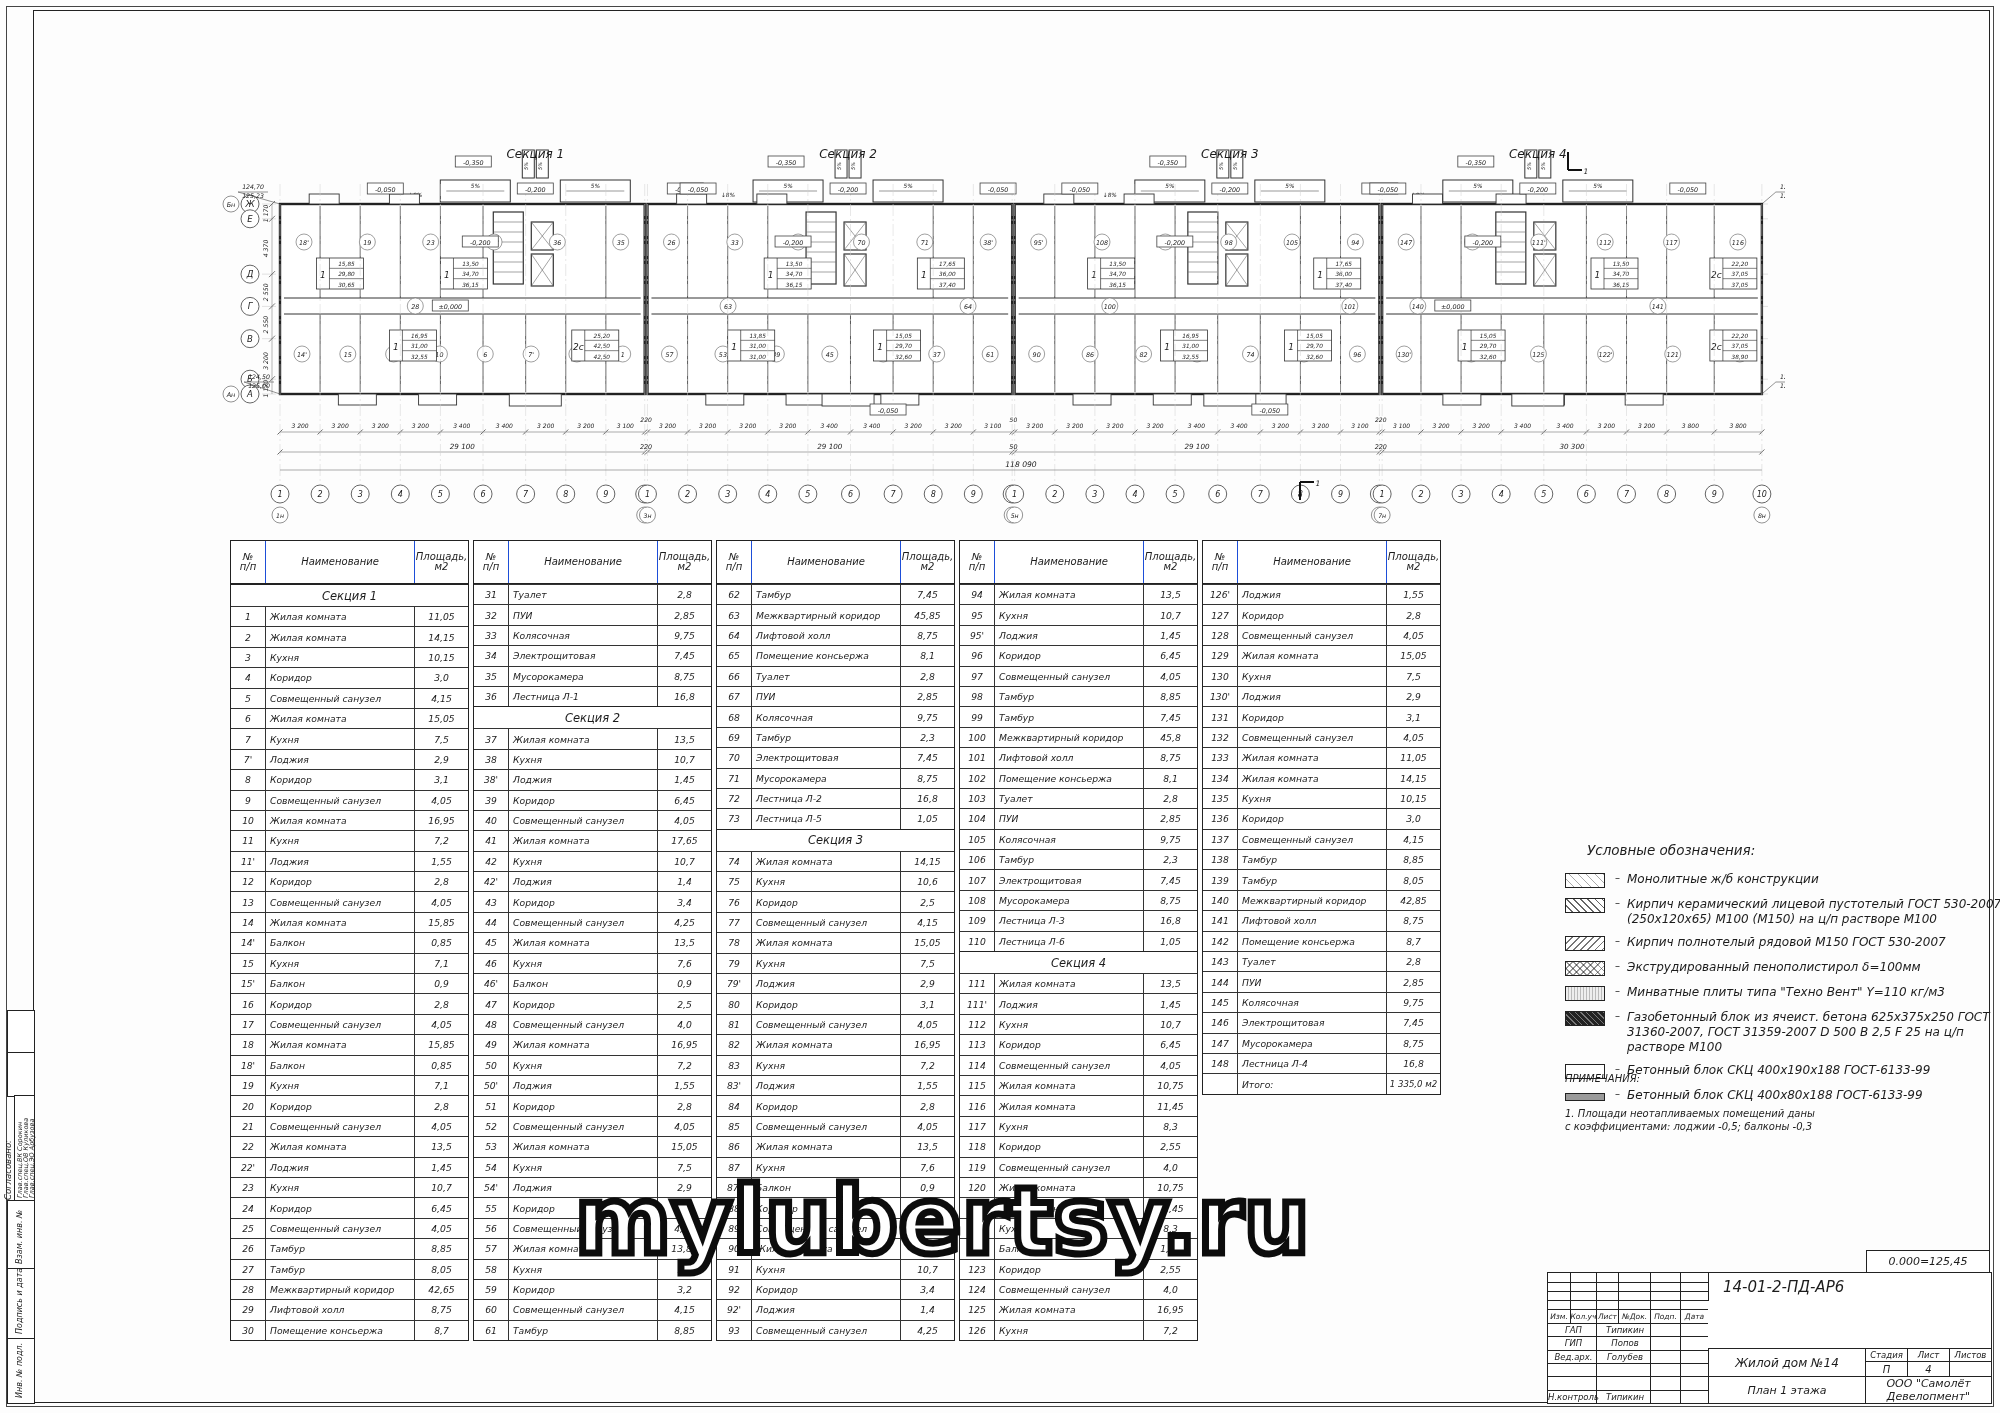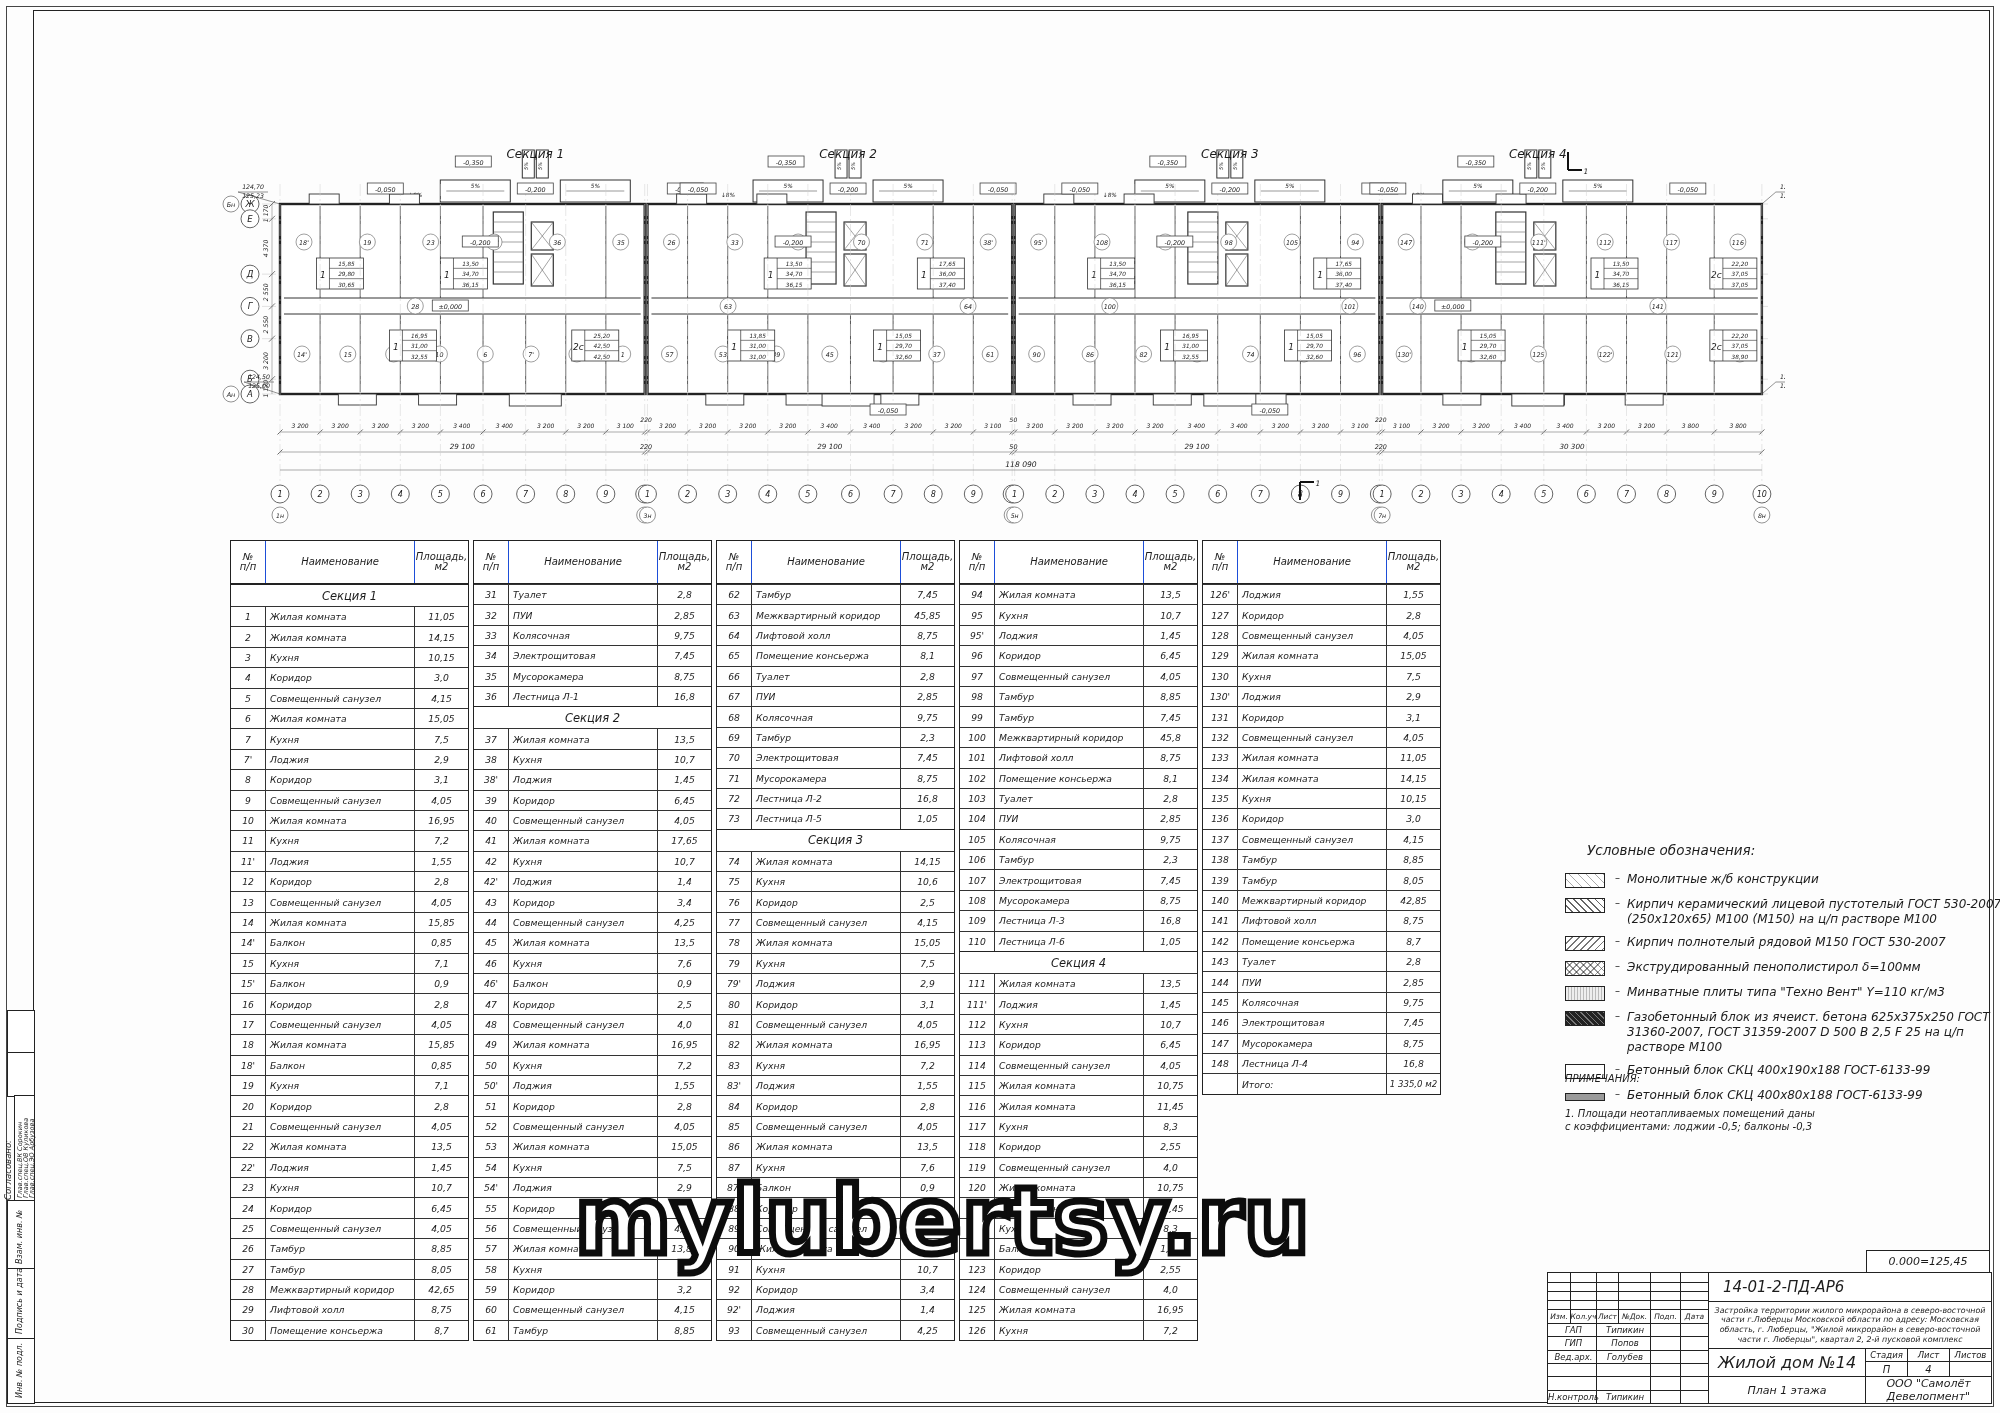--- a/index.html
+++ b/index.html
@@ -57,21 +57,21 @@
   .elevbox{left:1866px;top:1250px;width:122px;height:21px;border:1.4px solid #222;
            display:flex;align-items:center;justify-content:center;font-size:11px;background:#fff;}
   
   .tb{left:1547px;top:1272px;width:443px;height:130px;border:1.6px solid #222;background:#fff;}
   .tb *{box-sizing:border-box;}
   .tb .cell{position:absolute;border-left:1px solid #222;border-top:1px solid #222;
             display:flex;align-items:center;justify-content:center;text-align:center;}
   .tb .noL{border-left:none;} .tb .noT{border-top:none;}
   .doc-code{font-size:15px;}
   .desc{font-size:7.9px;line-height:1.22;padding:2px;}
-  .obj{font-size:16px;font-style:italic;} .sheet-name{font-size:11px;}
+  .obj{font-size:12px;font-style:italic;} .sheet-name{font-size:11px;}
   .company{font-size:11px;line-height:1.2;}
   .stage-h{font-size:8.5px;} .stage-v{font-size:10px;}
   .tb-small{font-size:7.5px;} .tb-name{font-size:8.5px;justify-content:flex-start;padding-left:3px;}
 </style>
 </head>
 <body>
 
 <div class="abs outer-frame"></div>
 <div class="abs main-frame"></div>
 
@@ -2073,21 +2073,20 @@
   <div>1. Площади неотапливаемых помещений даны</div>
   <div>с коэффициентами: лоджии -0,5; балконы -0,3</div>
 </div>
 
 <div class="abs watermark">mylubertsy.ru</div>
 
 <div class="abs elevbox">0.000=125,45</div>
 
 <div class="abs tb">
   <div class="cell noT doc-code" style="left:160px;top:0;width:283px;height:28px;justify-content:flex-start;padding-left:14px;border-top:none;">14-01-2-ПД-АР6</div>
-  <div class="cell desc" style="left:160px;top:28px;width:283px;height:47px;">Застройка территории жилого микрорайона в северо-восточной части г.Люберцы Московской области по адресу: Московская область, г. Люберцы, "Жилой микрорайон в северо-восточной части г. Люберцы", квартал 2, 2-й пусковой комплекс</div>
   <div class="cell obj" style="left:160px;top:75px;width:157px;height:28px;">Жилой дом №14</div>
   <div class="cell sheet-name" style="left:160px;top:103px;width:157px;height:27px;border-bottom:none;">План 1  этажа</div>
   <div class="cell stage-h" style="left:317px;top:75px;width:42px;height:13px;">Стадия</div>
   <div class="cell stage-h" style="left:359px;top:75px;width:42px;height:13px;">Лист</div>
   <div class="cell stage-h" style="left:401px;top:75px;width:42px;height:13px;">Листов</div>
   <div class="cell stage-v" style="left:317px;top:88px;width:42px;height:15px;">П</div>
   <div class="cell stage-v" style="left:359px;top:88px;width:42px;height:15px;">4</div>
   <div class="cell stage-v" style="left:401px;top:88px;width:42px;height:15px;"></div>
   <div class="cell company" style="left:317px;top:103px;width:126px;height:27px;">ООО "Самолёт Девелопмент"</div>
   <div id="tb-left">

